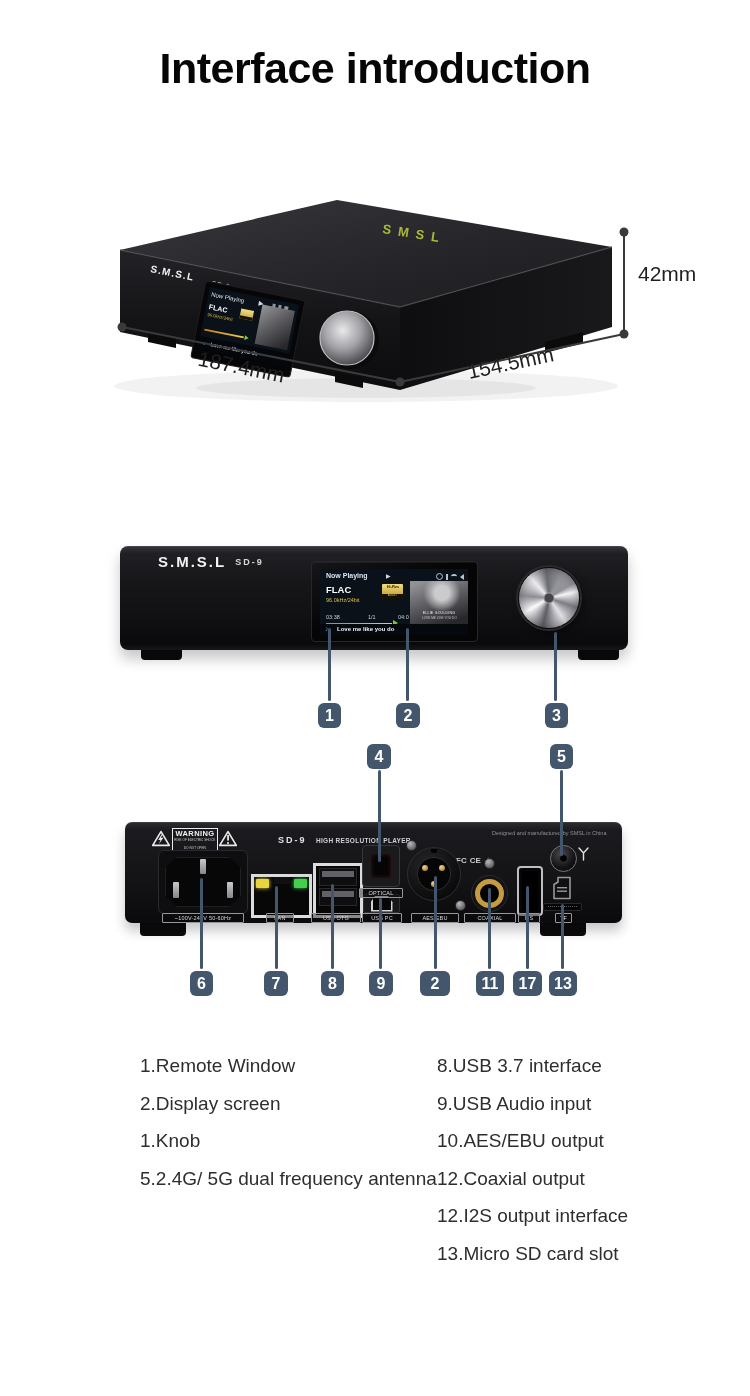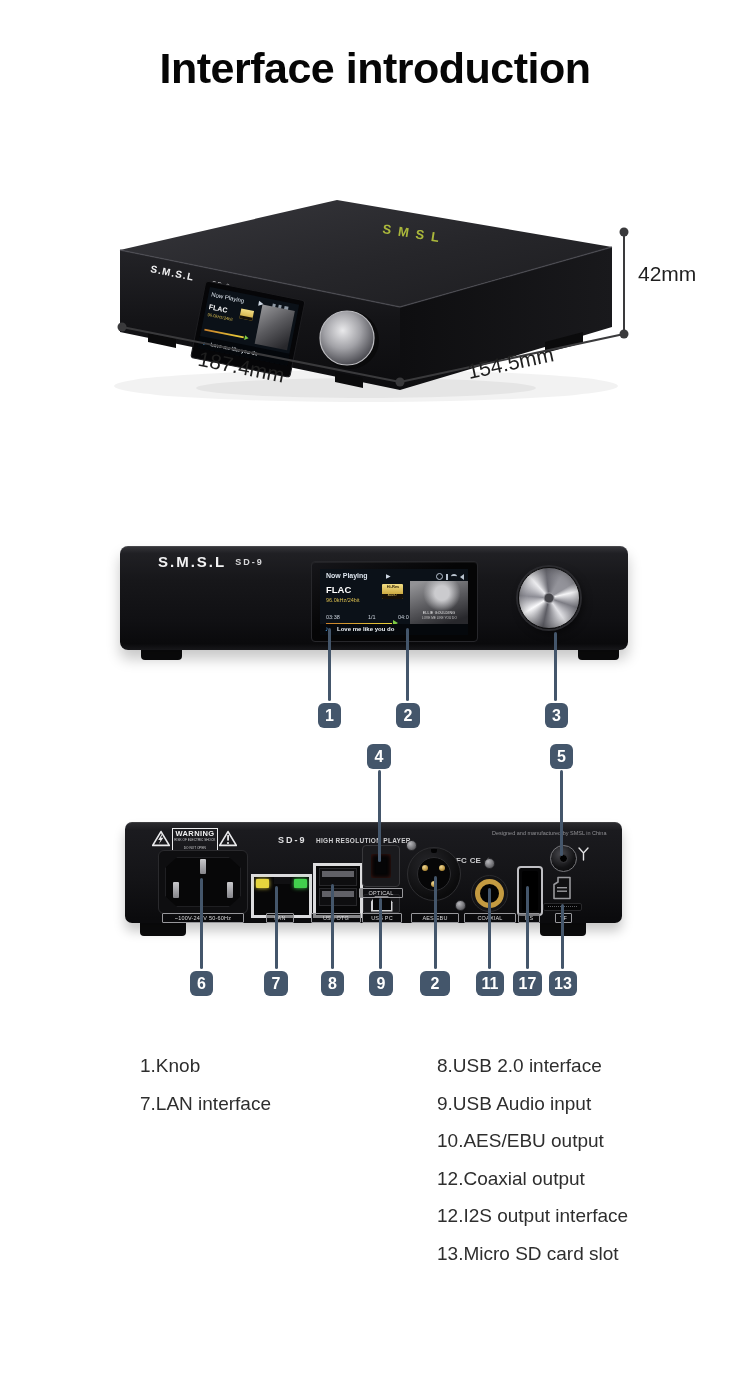--- a/index.html
+++ b/index.html
@@ -414,25 +414,27 @@
   <div class="badge" style="left:190px;top:971px;width:23px">6</div>
   <div class="badge" style="left:264px;top:971px;width:24px">7</div>
   <div class="badge" style="left:321px;top:971px;width:23px">8</div>
   <div class="badge" style="left:369px;top:971px;width:24px">9</div>
   <div class="badge" style="left:420px;top:971px;width:30px">2</div>
   <div class="badge" style="left:476px;top:971px;width:28px">11</div>
   <div class="badge" style="left:513px;top:971px;width:29px">17</div>
   <div class="badge" style="left:549px;top:971px;width:28px">13</div>
 
   <ul class="legend legend-left">
+    <li>1.Remote Window</li>
+    <li>2.Display screen</li>
     <li>1.Knob</li>
-    <li>7.LAN interface</li>
+    <li>5.2.4G/ 5G dual frequency antenna</li>
   </ul>
   <ul class="legend legend-right">
-    <li>8.USB 2.0 interface</li>
+    <li>8.USB 3.7 interface</li>
     <li>9.USB Audio input</li>
     <li>10.AES/EBU output</li>
     <li>12.Coaxial output</li>
     <li>12.I2S output interface</li>
     <li>13.Micro SD card slot</li>
   </ul>
 
 </div>
 
 </body></html>

